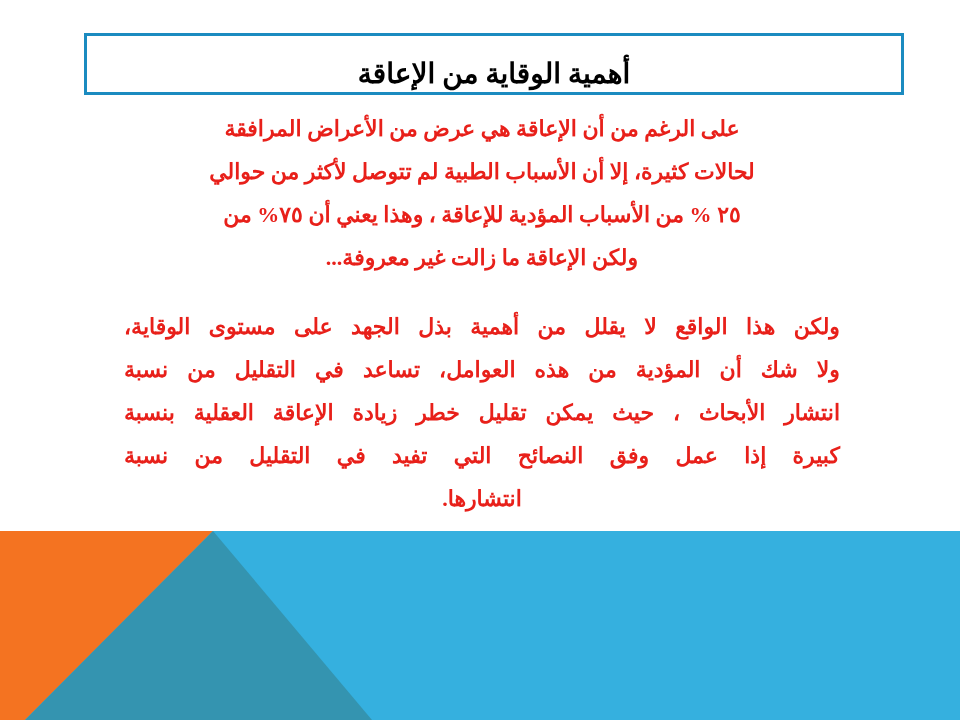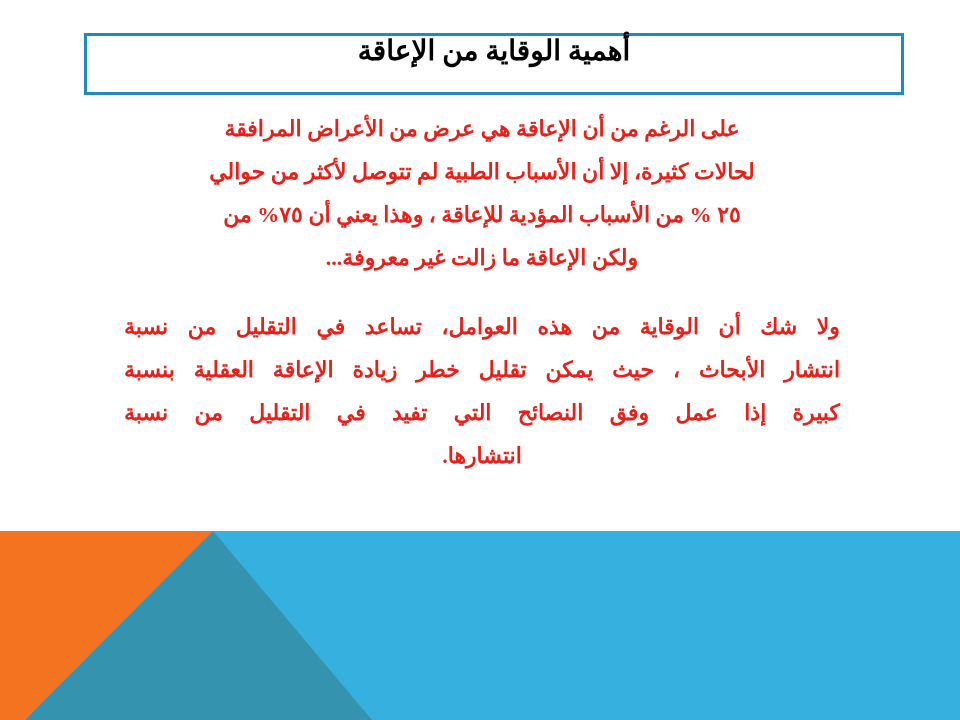--- a/index.html
+++ b/index.html
@@ -26,21 +26,21 @@
   #title-box {
     position: absolute;
     left: 84px;
     top: 33px;
     width: 820px;
     height: 62px;
     box-sizing: border-box;
     border: 3px solid #1b8bc0;
     background: #ffffff;
     display: flex;
-    align-items: flex-start;
+    align-items: flex-end;
     justify-content: center;
   }
   #title-text {
     font-family: "Liberation Serif", "DejaVu Serif", serif;
     font-weight: bold;
     font-size: 28px;
     line-height: 1.1;
     color: #000000;
     direction: rtl;
     text-align: center;
@@ -115,21 +115,22 @@
   <div id="body-area">
 
     <div class="para" id="para-1">
       <span class="ln">على الرغم من أن الإعاقة هي عرض من الأعراض المرافقة</span>
       <span class="ln">لحالات كثيرة، إلا أن الأسباب الطبية لم تتوصل لأكثر من حوالي</span>
       <span class="ln">٢٥  % من الأسباب المؤدية للإعاقة ، وهذا يعني أن  ٧٥% من</span>
       <span class="ln">ولكن الإعاقة ما زالت غير معروفة...</span>
     </div>
 
     <div class="para" id="para-2">
-      <span class="ln">ولا شك أن الوقاية من هذه العوامل، تساعد في التقليل من نسبة</span>
+      <span class="ln">ولكن هذا الواقع لا يقلل من أهمية بذل الجهد على مستوى الوقاية،</span>
+      <span class="ln">ولا شك أن المؤدية من هذه العوامل، تساعد في التقليل من نسبة</span>
       <span class="ln">انتشار الأبحاث ، حيث يمكن تقليل خطر زيادة الإعاقة العقلية بنسبة</span>
       <span class="ln">كبيرة إذا عمل وفق النصائح التي تفيد في التقليل من نسبة</span>
       <span class="ln last">انتشارها.</span>
     </div>
 
   </div>
 
   <div id="decor">
     <svg viewBox="0 0 960 189" preserveAspectRatio="none">
       <rect x="0" y="0" width="960" height="189" fill="#35B0DF"></rect>

